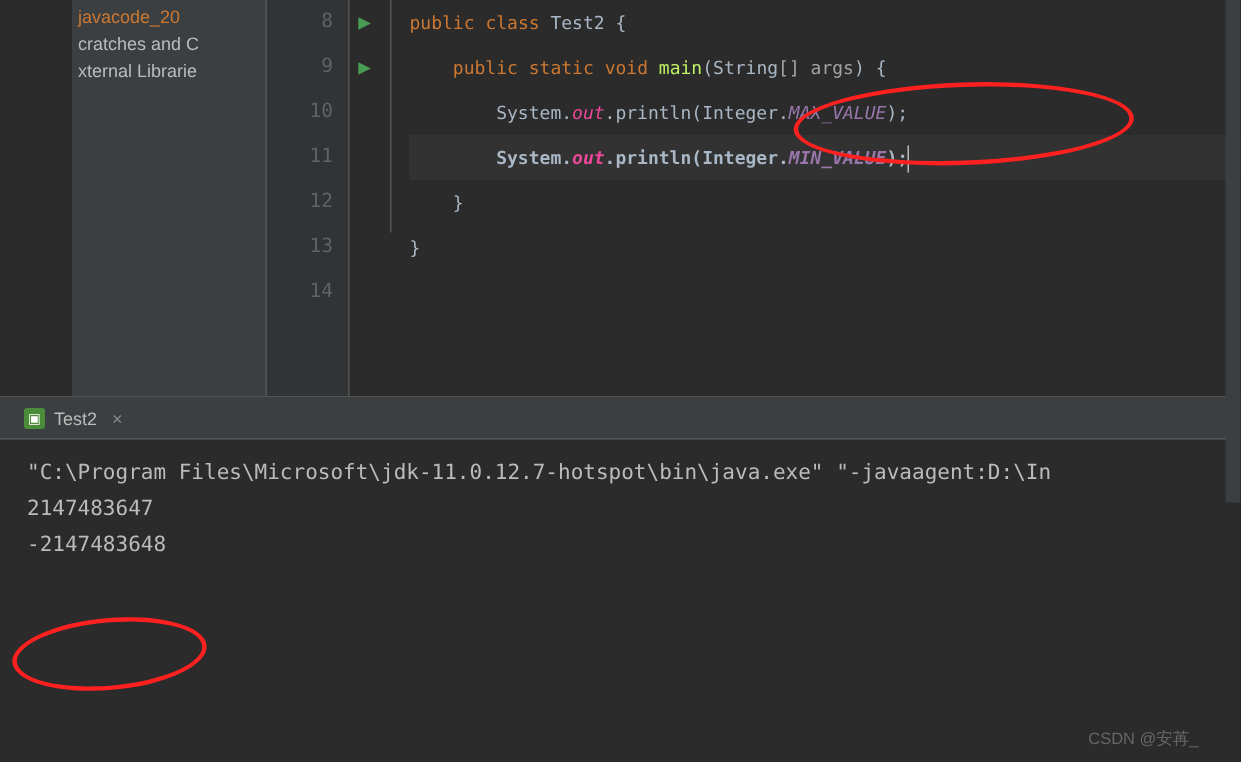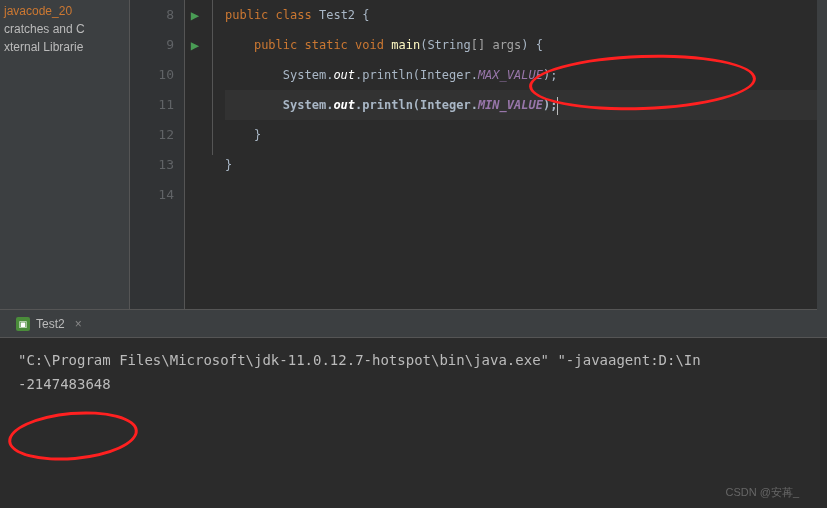--- a/index.html
+++ b/index.html
@@ -8,21 +8,22 @@
       background: #2b2b2b;
       color: #a9b7c6;
       width: 827px;
       height: 508px;
       overflow: hidden;
       position: relative;
       font-size: 13px;
     }
     .main-area {
       display: flex;
-      height: 309px;
+      height: 264px;
+      margin-left: 48px;
     }
     .sidebar {
       width: 130px;
       background: #3c3f41;
       border-right: 1px solid #555;
       overflow: hidden;
       padding-top: 2px;
     }
     .sidebar-item {
       color: #bbbbbb;
@@ -85,26 +86,26 @@
       height: 30px;
       line-height: 30px;
       white-space: pre;
       font-size: 12px;
     }
     .code-line.current {
       background: #323232;
       font-weight: bold;
     }
     .kw { color: #cc7832; }
-    .fn { color: #fef9c3; }
+    .fn { color: #bef264; }
     .cls { color: #a9b7c6; }
     .static-field { color: #9876aa; font-style: italic; }
     .param { color: #a3a3a3; }
     .punct { color: #a9b7c6; }
-    .sysfield { color: #ffffff; font-style: italic; }
+    .sysfield { color: #ec4899; font-style: italic; }
     .caret {
       display: inline-block;
       width: 1px;
       height: 18px;
       background: #bbbbbb;
       vertical-align: middle;
     }
     .ellipse {
       position: absolute;
       border: 3px solid #ff2020;
@@ -231,20 +232,21 @@
 <div class="console-panel">
   <div class="console-tabs">
     <div class="console-tab">
       <span class="tab-icon">▣</span>
       <span>Test2</span>
       <span class="close-x">×</span>
     </div>
   </div>
   <div class="console-output">
     <div>"C:\Program Files\Microsoft\jdk-11.0.12.7-hotspot\bin\java.exe" "-javaagent:D:\In</div>
+    <div>2147483647</div>
     <div>-2147483648</div>
     <div></div>
   </div>
 </div>
 
 <div class="ellipse ellipse1"></div>
 <div class="ellipse ellipse2"></div>
 
 <div class="watermark">CSDN @安苒_</div>
 

